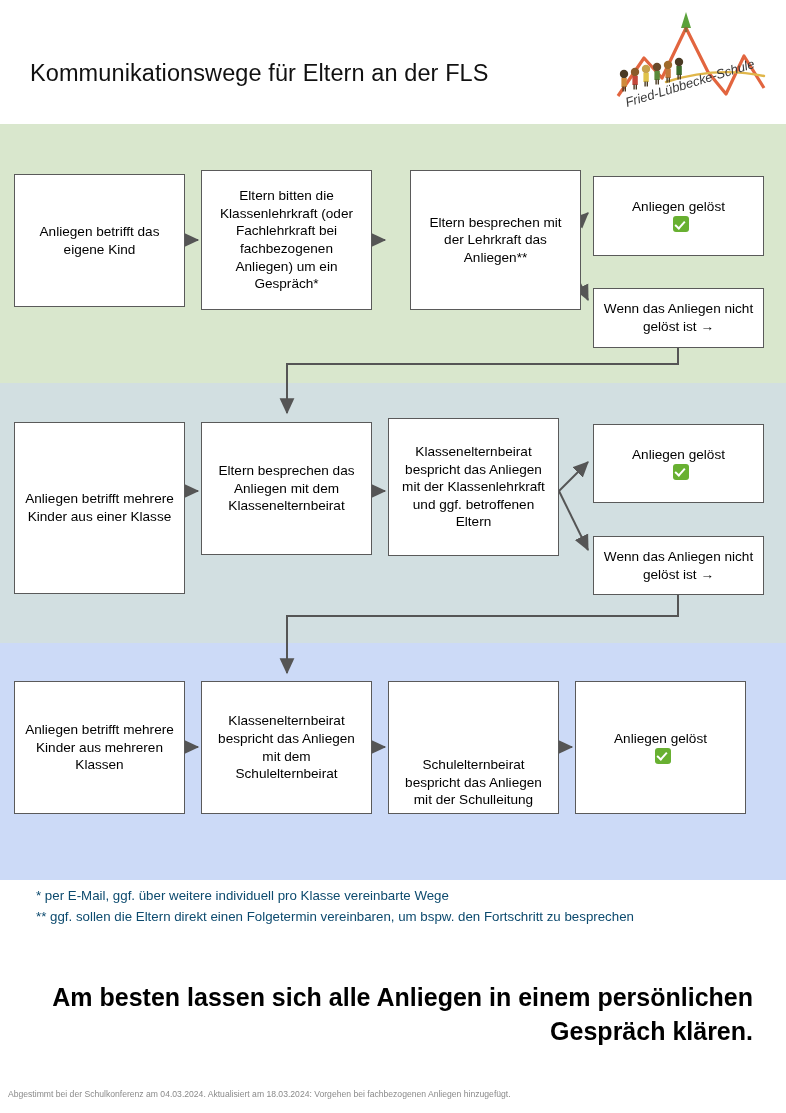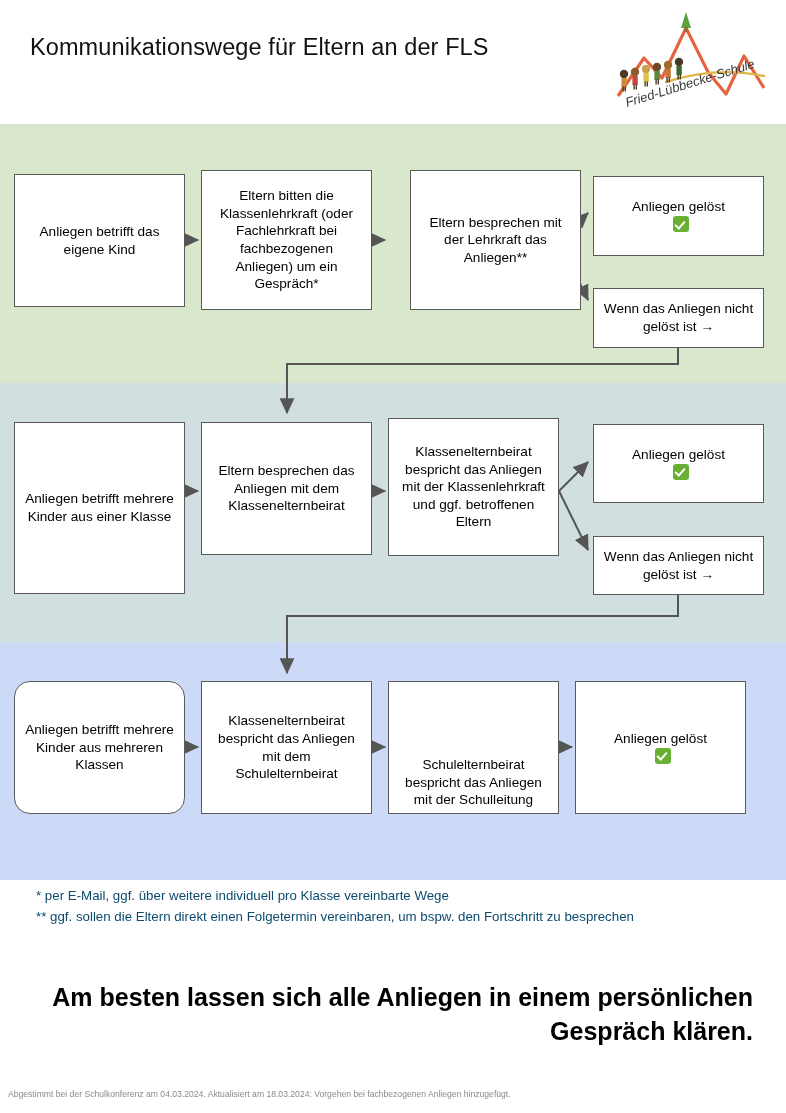--- a/index.html
+++ b/index.html
@@ -9,21 +9,21 @@
     font-family:"Liberation Sans","DejaVu Sans",sans-serif;
     color:#000;
     position:relative;
     overflow:hidden;
   }
   .page{position:relative;width:786px;height:1113px;}
 
   
   .header{position:absolute;left:0;top:0;width:786px;height:124px;background:#fff;}
   .title{
-    position:absolute;left:30px;top:34px;
+    position:absolute;left:30px;top:60px;
     font-size:23.5px;font-weight:400;letter-spacing:0.1px;color:#111;
     white-space:nowrap;
   }
   .logo{position:absolute;left:604px;top:6px;width:172px;height:110px;}
   .logo svg{display:block;}
 
   
   .band{position:absolute;left:0;width:786px;}
   .band-green{top:124px;height:259px;background:#d9e7cd;}
   .band-gray {top:383px;height:260px;background:#d2dfe1;}
@@ -212,21 +212,21 @@
   </div>
 
   <div class="box" style="left:593px;top:424px;width:171px;height:79px;">
     <span><span>Anliegen gelöst</span><i class="chk"></i></span>
   </div>
 
   <div class="box" style="left:593px;top:536px;width:171px;height:59px;">
     <span>Wenn das Anliegen nicht gelöst ist →</span>
   </div>
 
-  <div class="box" style="left:14px;top:681px;width:171px;height:133px;border-radius:16px;">
+  <div class="box" style="left:14px;top:681px;width:171px;height:133px;">
     <span>Anliegen betrifft mehrere Kinder aus mehreren Klassen</span>
   </div>
 
   <div class="box" style="left:201px;top:681px;width:171px;height:133px;">
     <span>Klassenelternbeirat bespricht das Anliegen mit dem Schulelternbeirat</span>
   </div>
 
   <div class="box" style="left:388px;top:681px;width:171px;height:133px;align-items:flex-end;">
     <span>Schulelternbeirat bespricht das Anliegen mit der Schulleitung</span>
   </div>

